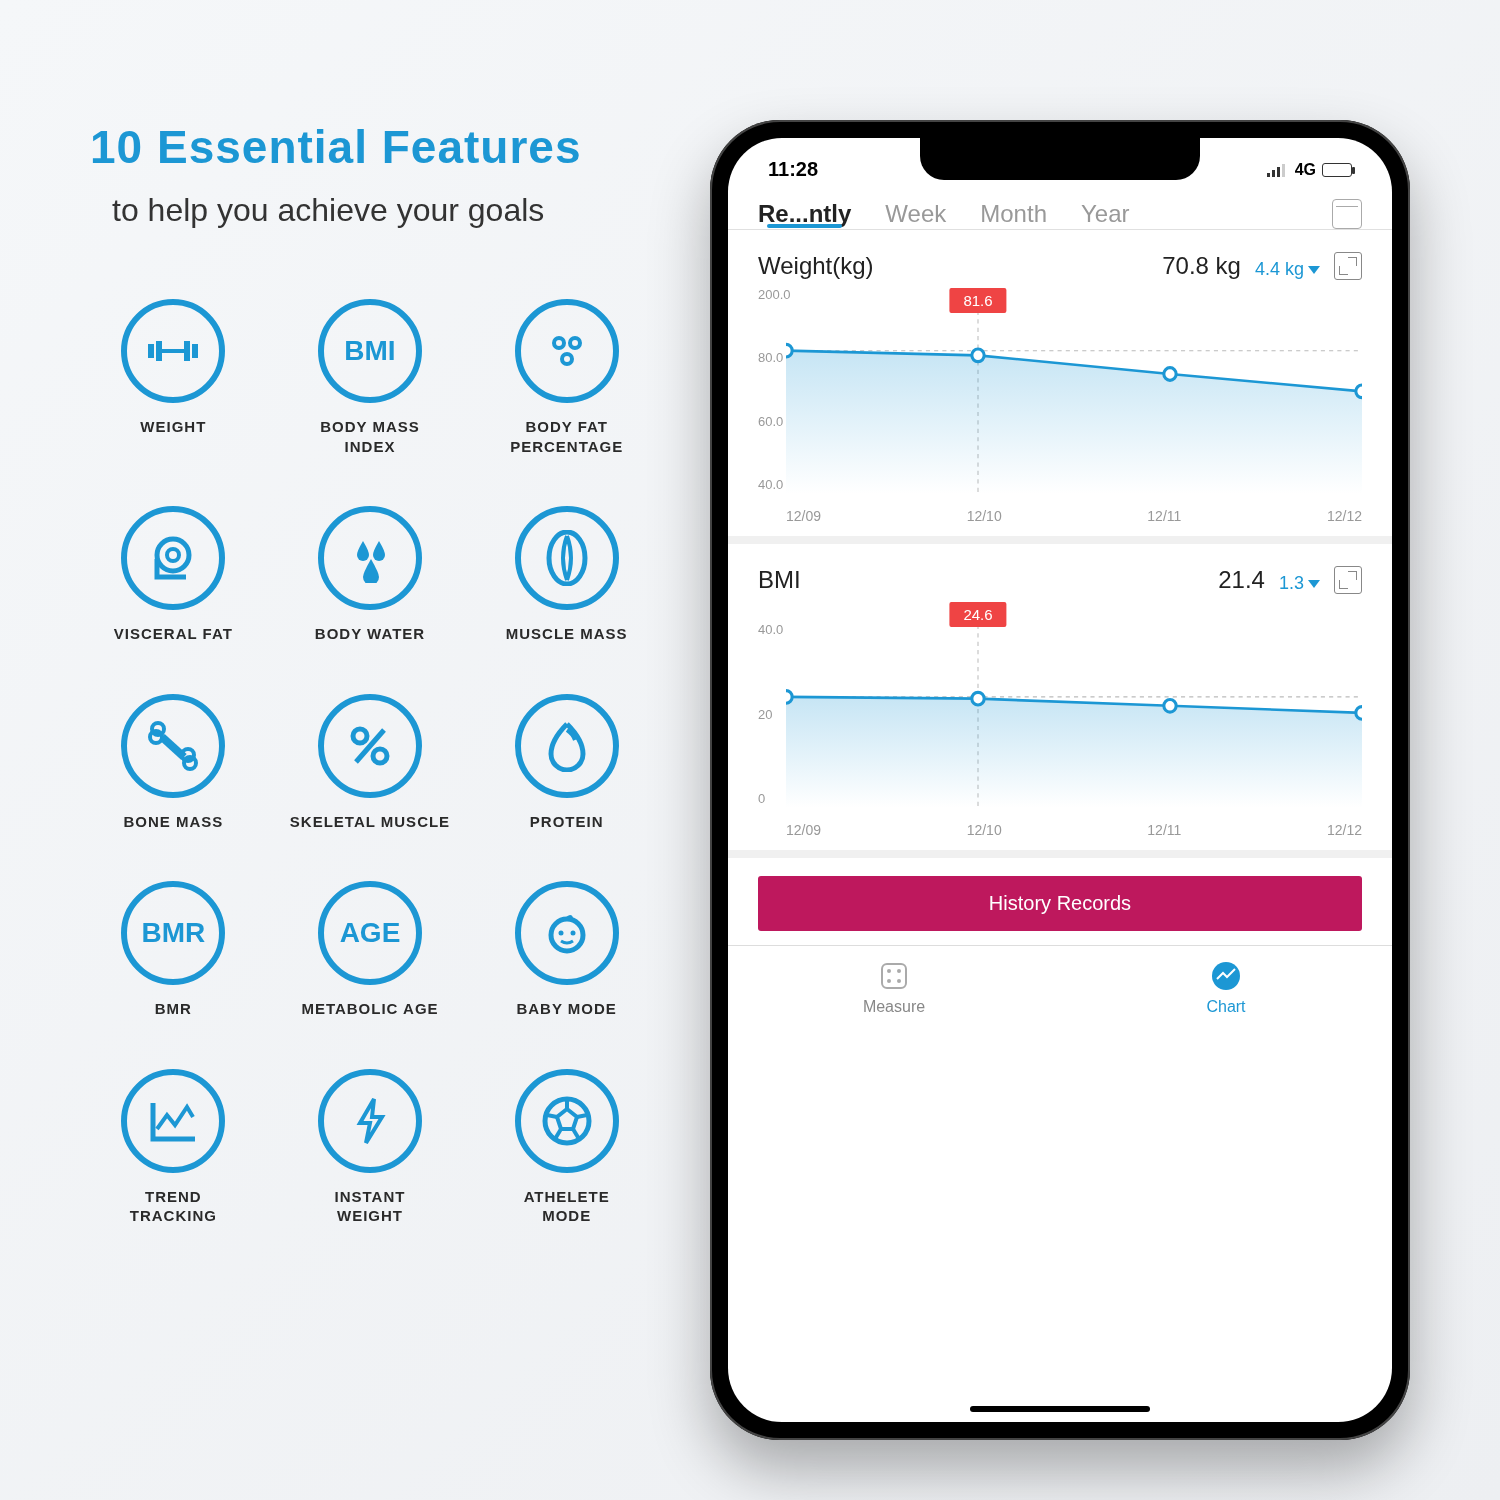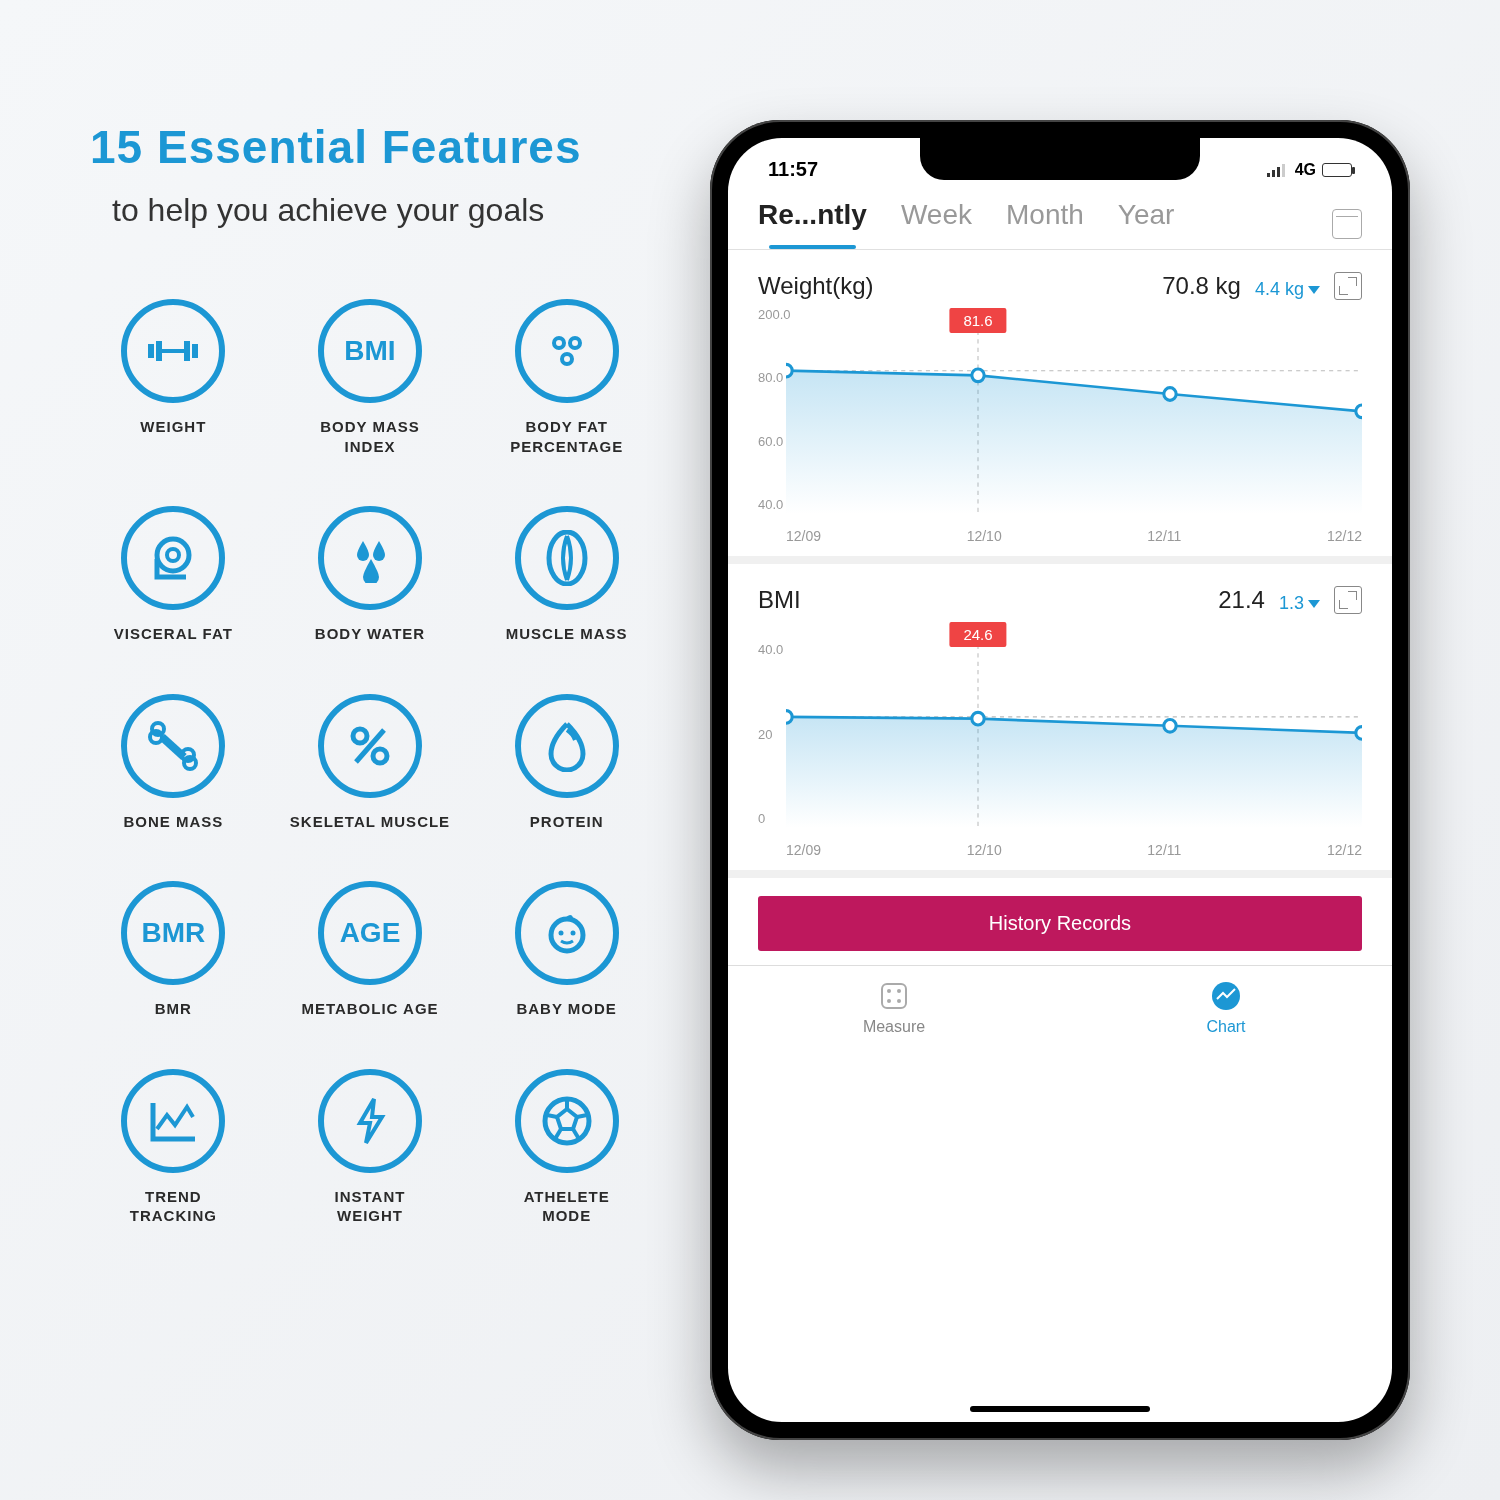--- a/index.html
+++ b/index.html
@@ -107,21 +107,21 @@
 .battery::after { content:""; position:absolute; right:-4px; top:3px; width:3px; height:7px; background:#333; border-radius:1px;}
 .battery-fill { background:#f3b12c; width:55%; height:100%; border-radius:1px; }
 
 .tabs {
   display: flex;
   align-items: center;
   padding: 12px 30px 0;
   gap: 34px;
   border-bottom: 1px solid #e0e0e0;
 }
-.tab { font-size: 28px; color: #999; padding-bottom: 18px; cursor:pointer; }
+.tab { font-size: 24px; color: #999; cursor:pointer; }
 .tab.active { color: #222; font-weight: 600; position:relative; }
 .tab.active::after { content:""; position:absolute; left:10%; bottom:0; width:80%; height:4px; background:#1c97d4; border-radius:2px;}
 .cal-icon { margin-left:auto; width:30px; height:30px; border:1.5px solid #aaa; border-radius:4px; position:relative;}
 .cal-icon::before { content:""; position:absolute; top:6px; left:3px; right:3px; height:1px; background:#aaa;}
 
 .metric-card {
   border-bottom: 8px solid #f0f0f0;
   padding: 22px 30px 12px;
 }
 .metric-head {
@@ -173,21 +173,21 @@
   width:32px;height:32px;margin:0 auto 6px;display:flex;align-items:center;justify-content:center;
 }
 .home-indicator { position:absolute; bottom:10px; left:50%; transform:translateX(-50%); width:180px; height:6px; background:#000; border-radius:3px;}
 
 svg { display:block; }
 </style>
 </head>
 <body>
 
 <div class="left-panel">
-  <div class="headline">15 Essential Features</div>
+  <div class="headline">10 Essential Features</div>
   <div class="subhead">to help you achieve your goals</div>
   <div class="feat-grid" id="feat-grid">
       <div class="feat">
         <div class="feat-circle">
           <svg width="60" height="30" viewBox="0 0 60 30">
             <rect x="5" y="8" width="6" height="14" fill="#1c97d4"></rect>
             <rect x="13" y="5" width="6" height="20" fill="#1c97d4"></rect>
             <rect x="19" y="13" width="22" height="4" fill="#1c97d4"></rect>
             <rect x="41" y="5" width="6" height="20" fill="#1c97d4"></rect>
             <rect x="49" y="8" width="6" height="14" fill="#1c97d4"></rect>
@@ -321,21 +321,21 @@
         <div class="feat-label">ATHELETE<br>MODE</div>
       </div>
     </div>
 </div>
 
 <div class="phone">
   <div class="phone-inner">
     <div class="notch"></div>
 
     <div class="statusbar">
-      <span>11:57</span>
+      <span>11:28</span>
       <div class="status-right">
         <span>
           <svg width="22" height="14" viewBox="0 0 22 14">
               <rect x="0" y="10" width="3" height="4" fill="#333"></rect>
               <rect x="5" y="7" width="3" height="7" fill="#333"></rect>
               <rect x="10" y="4" width="3" height="10" fill="#333"></rect>
               <rect x="15" y="1" width="3" height="13" fill="#ccc"></rect>
             </svg>
         </span>
         <span style="font-size:16px;">4G</span>

